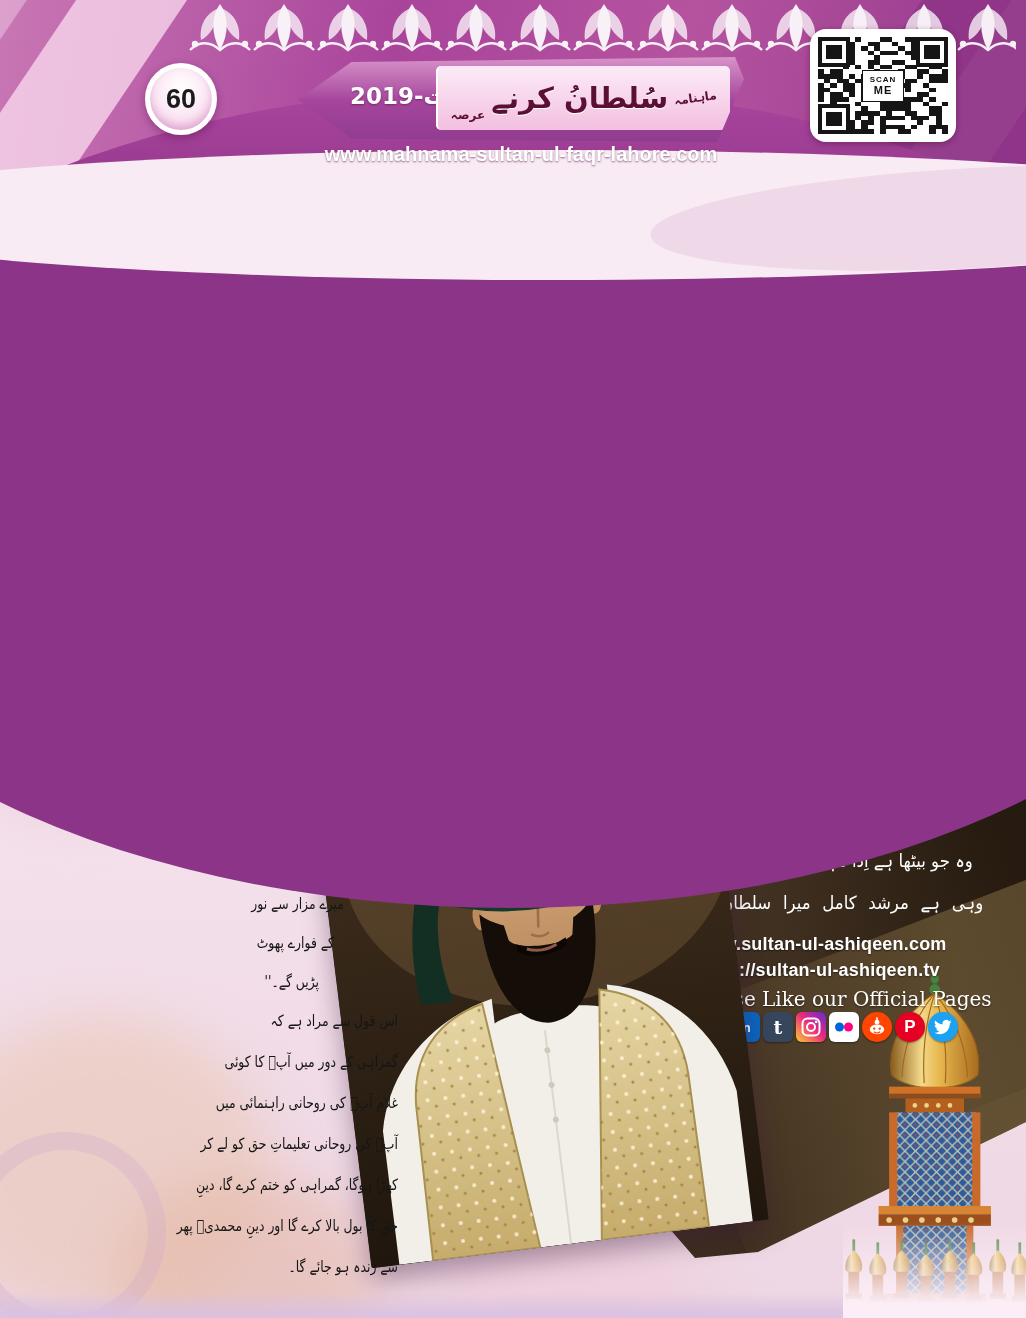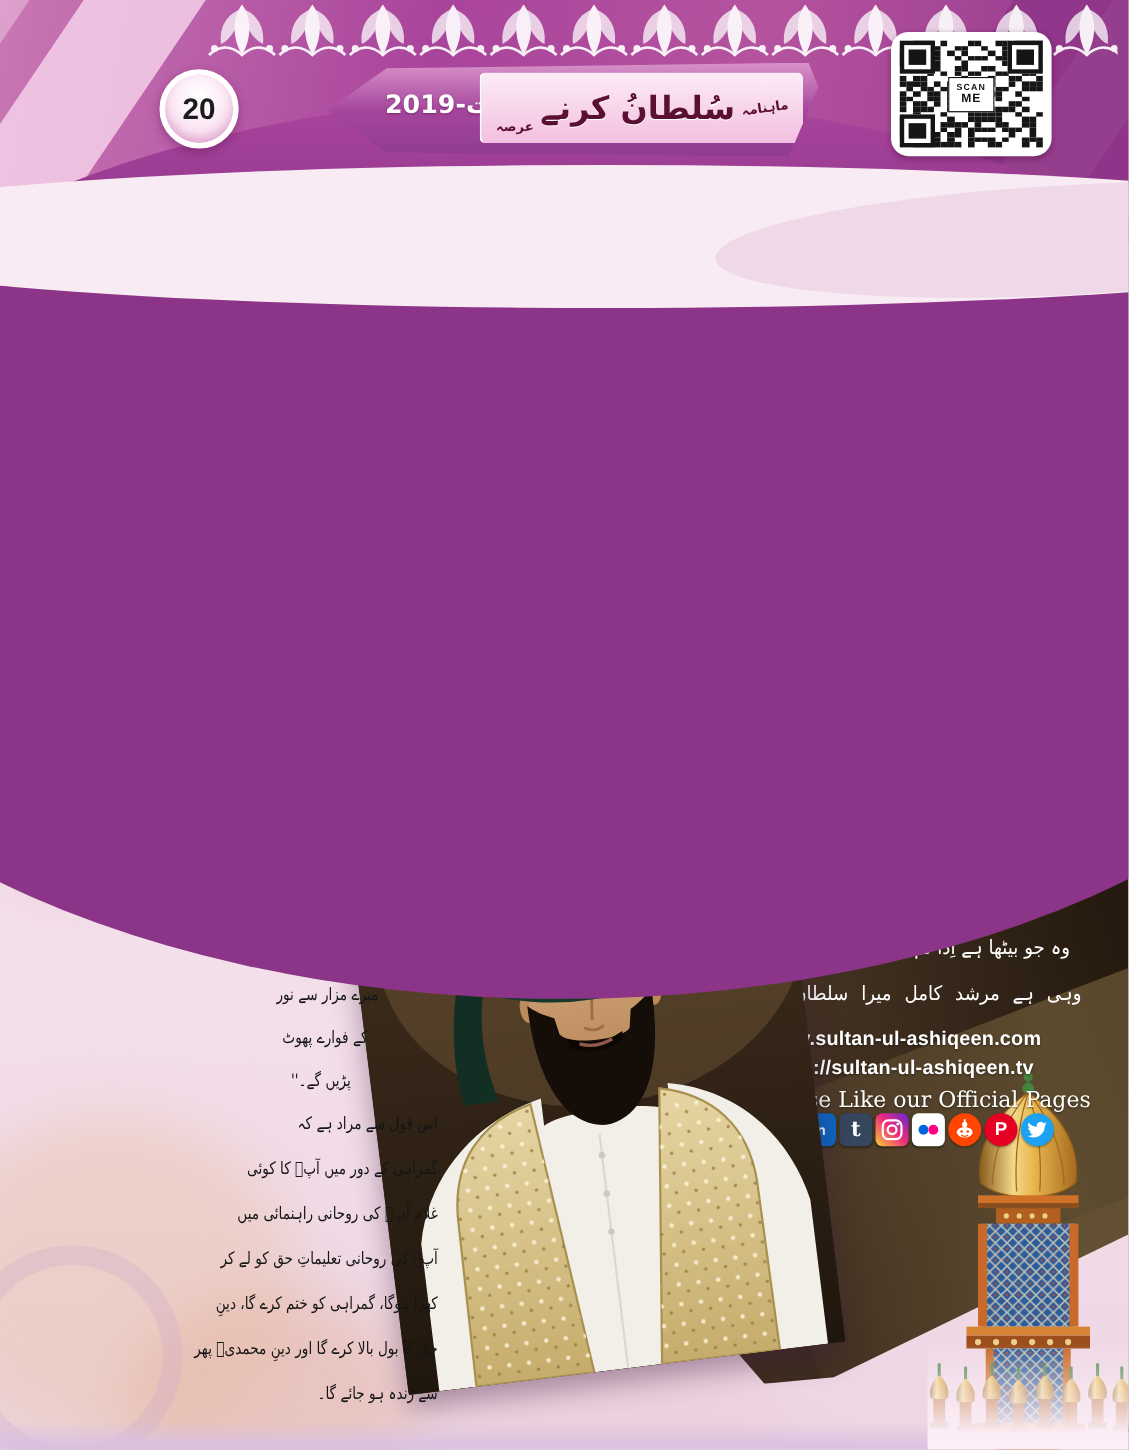--- a/index.html
+++ b/index.html
@@ -556,30 +556,31 @@
           <path d="M32,8 C45,12 53,24 51,40 C43,36 36,26 34,14 Z" opacity=".8"></path>
           <circle cx="7" cy="44" r="3.2"></circle>
             <circle cx="57" cy="44" r="3.2"></circle>
           <path d="M2,50 C10,42 21,40 32,50 C43,40 54,42 62,50" fill="none" stroke="#fff" stroke-width="2.4"></path>
         </g>
       </svg>
       </div>
     <div class="hdr-bottom"></div>
     <div class="hdr-bottom2"></div>
     <div class="page-circle">
-      <span>20</span>
+      <span>60</span>
     </div>
     <div class="banner">
       <div class="date">اگست-2019</div>
       <div class="mast-panel">
         <span class="mast-prefix">ماہنامہ</span>
         <span class="mast-title">سُلطانُ کرنے</span>
         <span class="mast-city">عرصہ</span>
       </div>
     </div>
+    <div class="hdr-url">www.mahnama-sultan-ul-faqr-lahore.com</div>
     <div class="qr">
       <div id="qr-grid">
           <i></i>
           <i></i>
           <i class="b"></i>
           <i class="b"></i>
           <i class="b"></i>
           <i></i>
           <i class="b"></i>
           <i></i>

